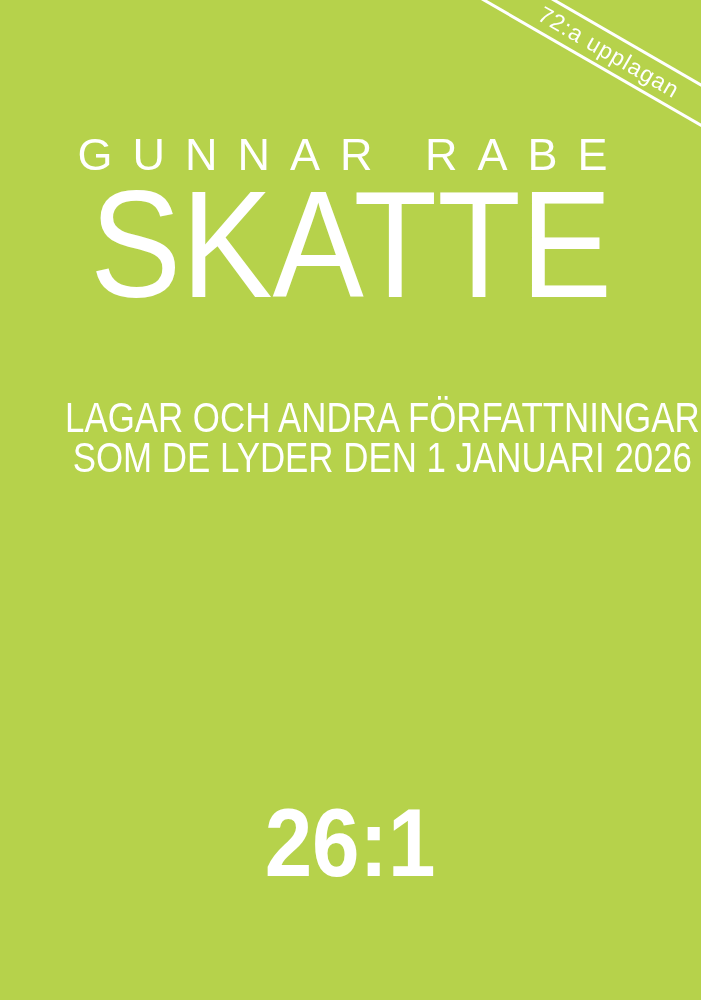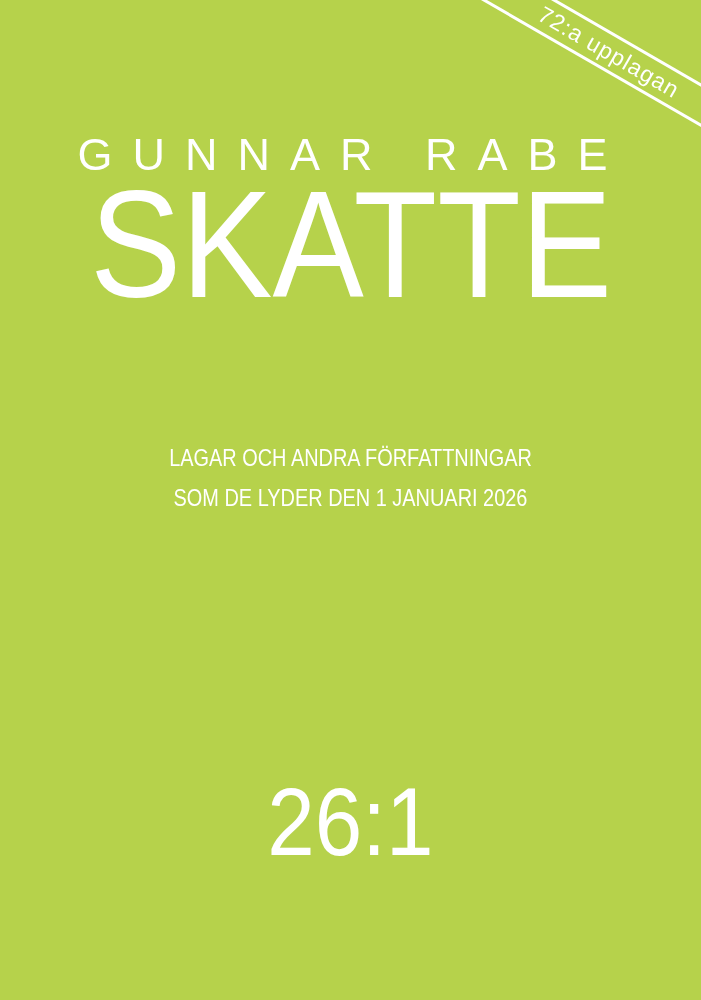--- a/index.html
+++ b/index.html
@@ -41,26 +41,25 @@
     top:132px;
     font-size:45px;
     font-weight:400;
     letter-spacing:20px;
     padding-left:4px; 
   }
   .title-1{top:168px;font-size:152px;font-weight:400;}
   .title-2{top:297px;font-size:104px;font-weight:700;}
   .subtitle{
     top:398px;
-    font-size:24px;
+    font-size:42px;
     font-weight:400;
     line-height:40px;
-    margin-top:40px;
   }
-  .edition-number{top:773px;font-size:97px;font-weight:400;}
+  .edition-number{top:794px;font-size:97px;font-weight:700;}
   
   .squeeze{display:inline-block;white-space:nowrap;transform-origin:50% 50%;}
   .sq-90{transform:scaleX(0.90);}
   .sq-72{transform:scaleX(0.72);}
   .sq-83{transform:scaleX(0.83);}
   .sq-88{transform:scaleX(0.88);}
 </style>
 </head>
 <body>
 

